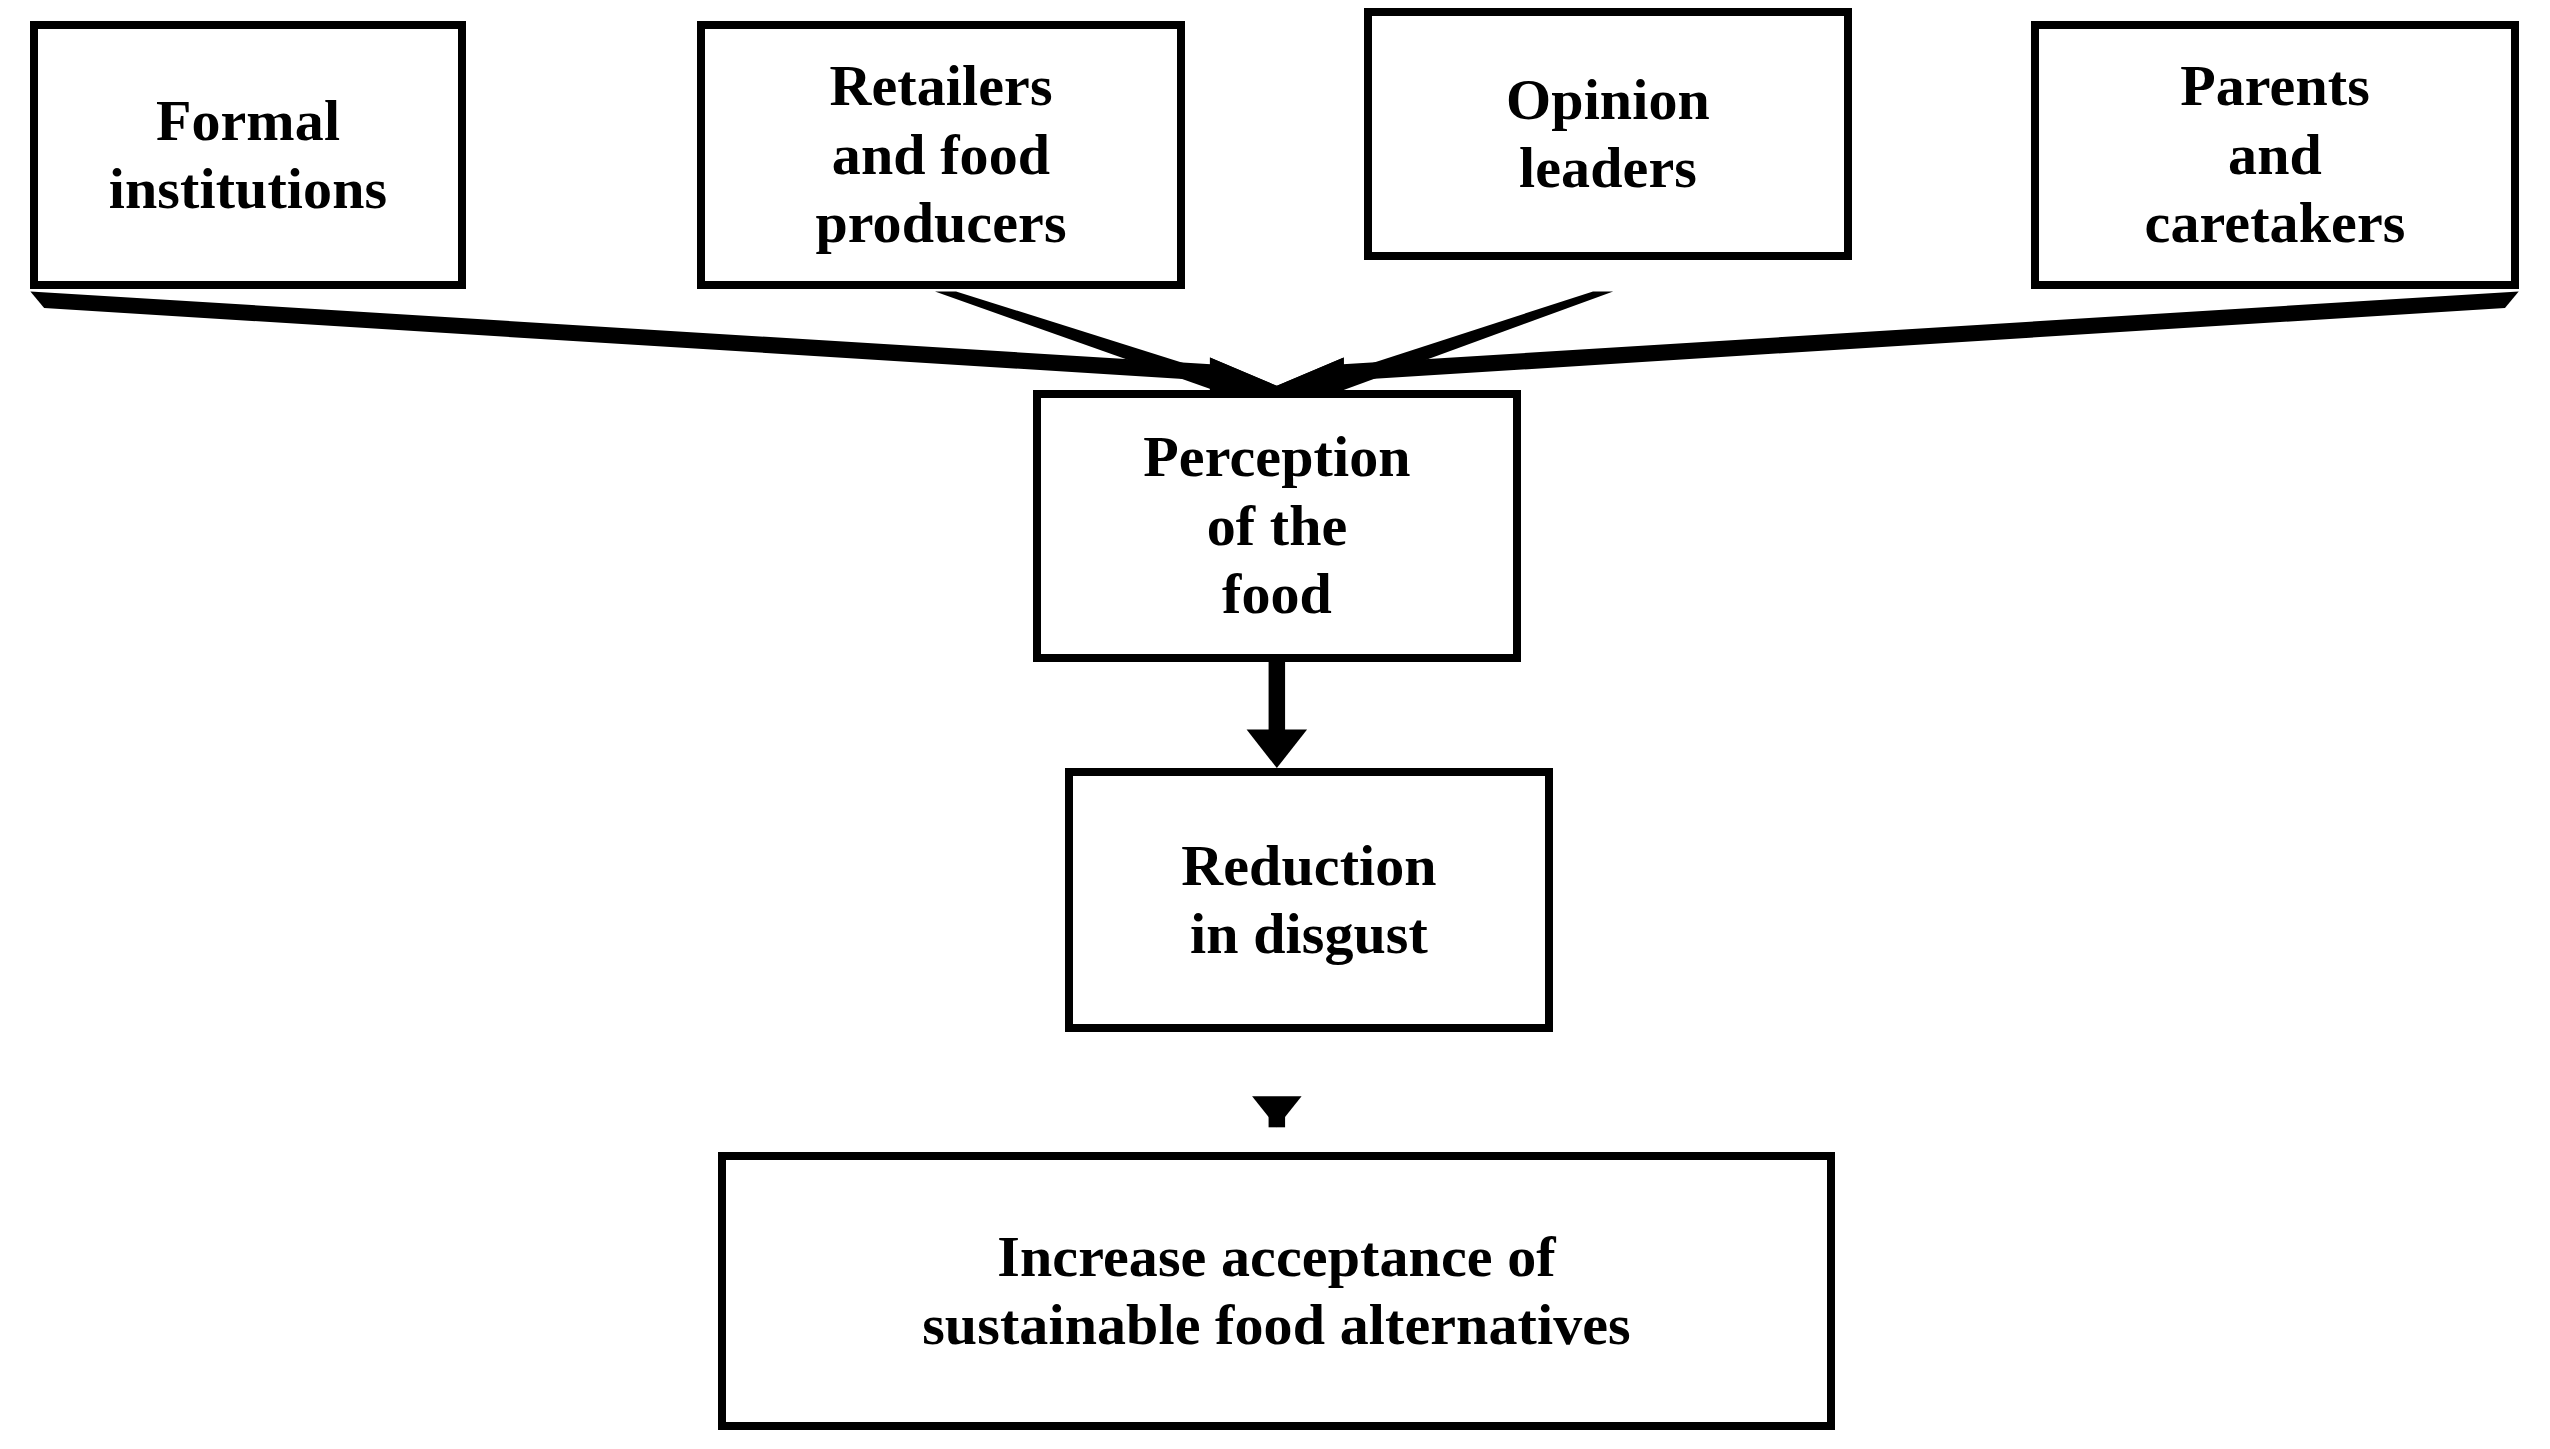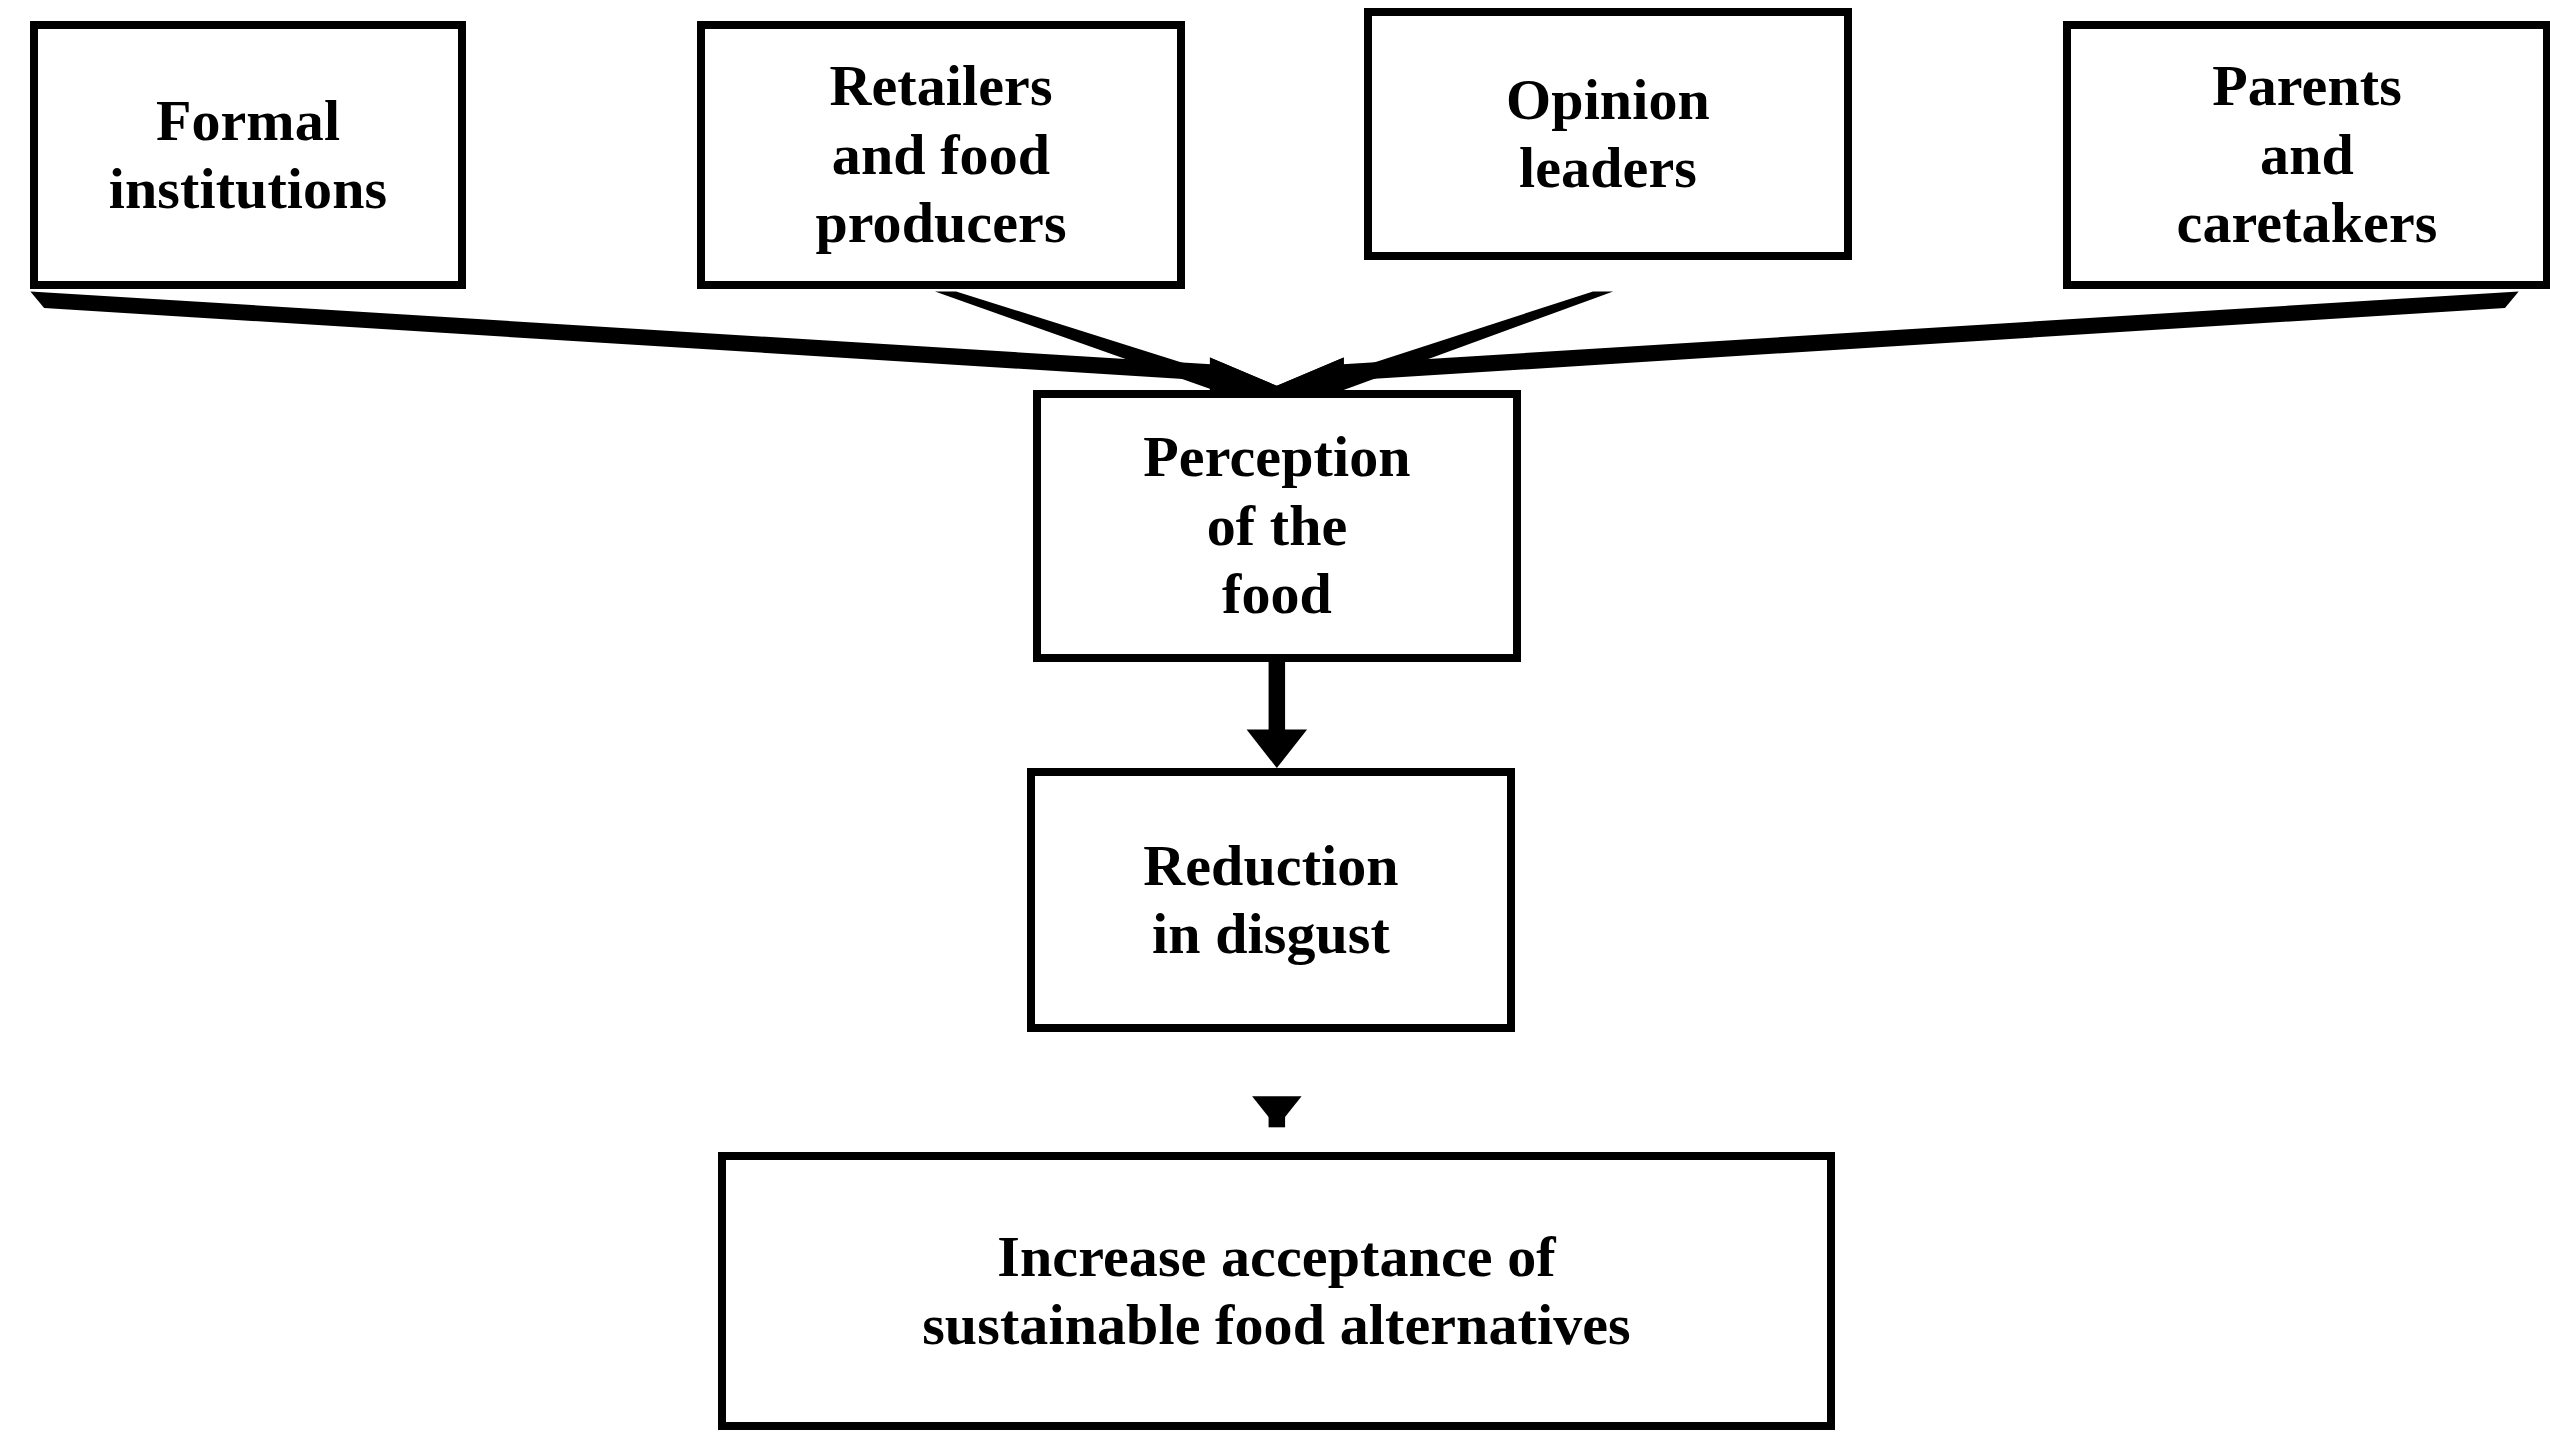--- a/index.html
+++ b/index.html
@@ -42,32 +42,32 @@
     line-height: 1.18;
     letter-spacing: 0.1px;
     white-space: pre-line;
     padding: 0 7.3px;
   }
 
   
   #node-formal-institutions { left: 30px;  top: 21px;  width: 436px; height: 268px; }
   #node-retailers-food-producers { left: 697px; top: 21px; width: 488px; height: 268px; }
   #node-opinion-leaders { left: 1364px; top: 8px; width: 488px; height: 252px; }
-  #node-parents-caretakers { left: 2031px; top: 21px; width: 488px; height: 268px; margin-left: 32px; }
+  #node-parents-caretakers { left: 2031px; top: 21px; width: 488px; height: 268px; }
 
   #node-formal-institutions .label,
   #node-retailers-food-producers .label,
   #node-opinion-leaders .label,
   #node-parents-caretakers .label { font-size: 58px; }
 
   
   #node-perception-of-norm { left: 1033px; top: 390px; width: 488px; height: 272px; }
   #node-perception-of-norm .label { font-size: 58px; }
 
-  #node-reduction-in-disgust { left: 1027px; top: 768px; width: 488px; height: 264px; }
+  #node-reduction-in-disgust { left: 1065px; top: 768px; width: 488px; height: 264px; }
   #node-reduction-in-disgust .label { font-size: 58px; }
 
   #node-increase-acceptance { left: 718px; top: 1128px; width: 1117px; height: 278px; margin-top: 24px; }
   #node-increase-acceptance .label { font-size: 58px; }
 </style>
 </head>
 <body>
 
 <div id="canvas">
 

